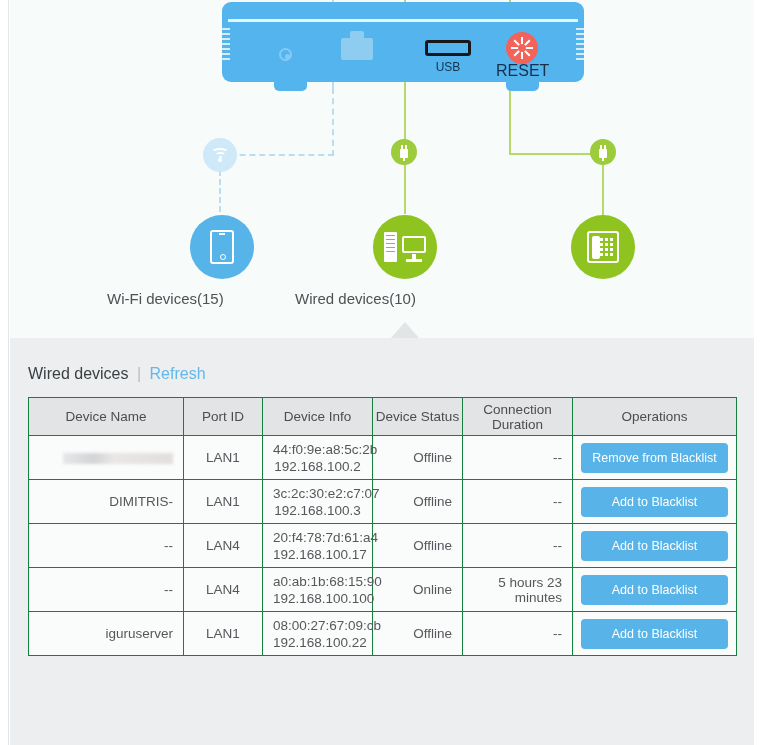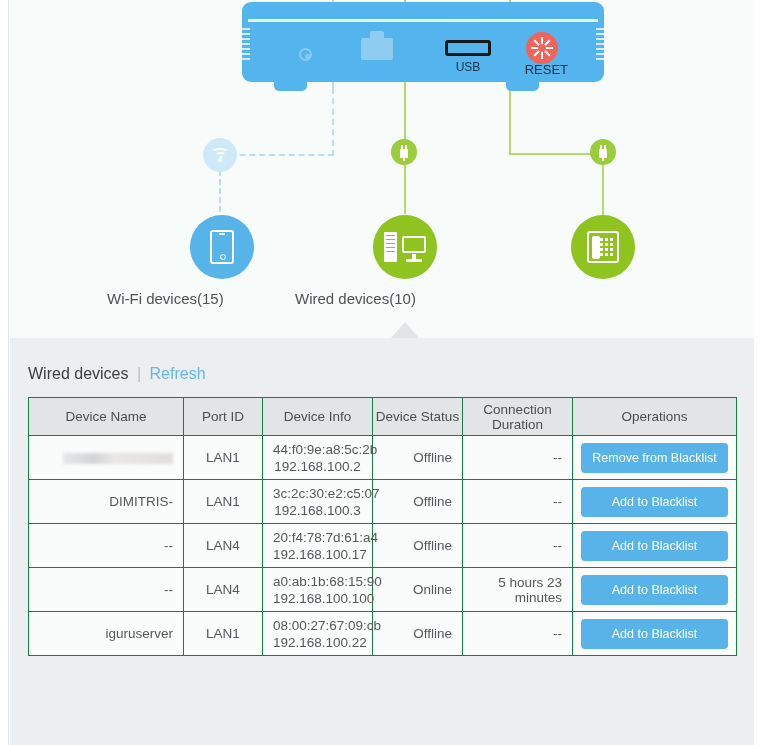--- a/index.html
+++ b/index.html
@@ -25,21 +25,21 @@
     position: absolute; left: 381px; top: 322px;
     width: 0; height: 0;
     border-left: 14px solid transparent;
     border-right: 14px solid transparent;
     border-bottom: 16px solid #e2e4e6;
   }
 
   
   .router {
     position: absolute; left: 212px; top: 2px; width: 362px; height: 80px;
-    background: #54b4ee; border-radius: 9px; margin-left: 20px;
+    background: #54b4ee; border-radius: 9px;
   }
   .router-seam { position:absolute; left:6px; top:17px; width:350px; height:3px; background:#ffffff; opacity:.85; }
   .vent { position:absolute; top:26px; width:9px; height:38px; }
   .vent.l { left:-1px; }
   .vent.r { right:-1px; }
   .vent i { display:block; width:9px; height:2px; background:#ffffff; opacity:.75; margin-bottom:3px; }
   .r-power { position:absolute; left:57px; top:46px; width:13px; height:13px; border:2px solid #86cbf3; border-radius:50%; }
   .r-power::after { content:""; position:absolute; left:4px; top:4px; width:5px; height:5px; background:#86cbf3; border-radius:50%; }
   .r-eth {
     position:absolute; left:119px; top:36px; width:32px; height:22px;
@@ -53,21 +53,21 @@
     border-radius:50%; background:#f2645a;
   }
   .r-reset i, .r-reset b {
     position:absolute; left:15px; top:5px; width:2px; height:22px;
     background:#ffffff; display:block;
   }
   .r-reset i:nth-child(2){ transform:rotate(45deg); }
   .r-reset i:nth-child(3){ transform:rotate(90deg); }
   .r-reset i:nth-child(4){ transform:rotate(135deg); }
   .r-reset::after { content:""; position:absolute; left:12px; top:12px; width:8px; height:8px; border-radius:50%; background:#f2645a; }
-  .r-reset-lbl { position:absolute; left:274px; top:60px; width:52px; text-align:right; font-size:13px; color:#16314a; }
+  .r-reset-lbl { position:absolute; left:274px; top:60px; width:52px; text-align:right; font-size:16px; color:#16314a; }
 
   .port-tab { position:absolute; top:80px; width:33px; height:11px; background:#54b4ee; border-radius:0 0 5px 5px; }
 
   
   .link { position:absolute; background:#b6d96a; }
   .link.v { width:2px; }
   .link.h { height:2px; }
   .dlink { position:absolute; }
   .dlink.v { width:0; border-left:2px dashed #bcdcf0; }
   .dlink.h { height:0; border-top:2px dashed #bcdcf0; }
@@ -298,21 +298,21 @@
             <td class="c-stat">Offline</td>
             <td class="c-dur">--</td>
             <td class="c-ops">
               <button class="blk-btn">Remove from Blacklist</button>
             </td>
           </tr>
           <tr>
             <td class="c-name"><span>DIMITRIS-</span></td>
             <td class="c-port">LAN1</td>
             <td class="c-info">
-              <span class="info-line">3c:2c:30:e2:c5:07</span>
+              <span class="info-line">3c:2c:30:e2:c7:07</span>
               <span class="info-line">192.168.100.3</span>
             </td>
             <td class="c-stat">Offline</td>
             <td class="c-dur">--</td>
             <td class="c-ops">
               <button class="blk-btn">Add to Blacklist</button>
             </td>
           </tr>
           <tr>
             <td class="c-name"><span>--</span></td>

